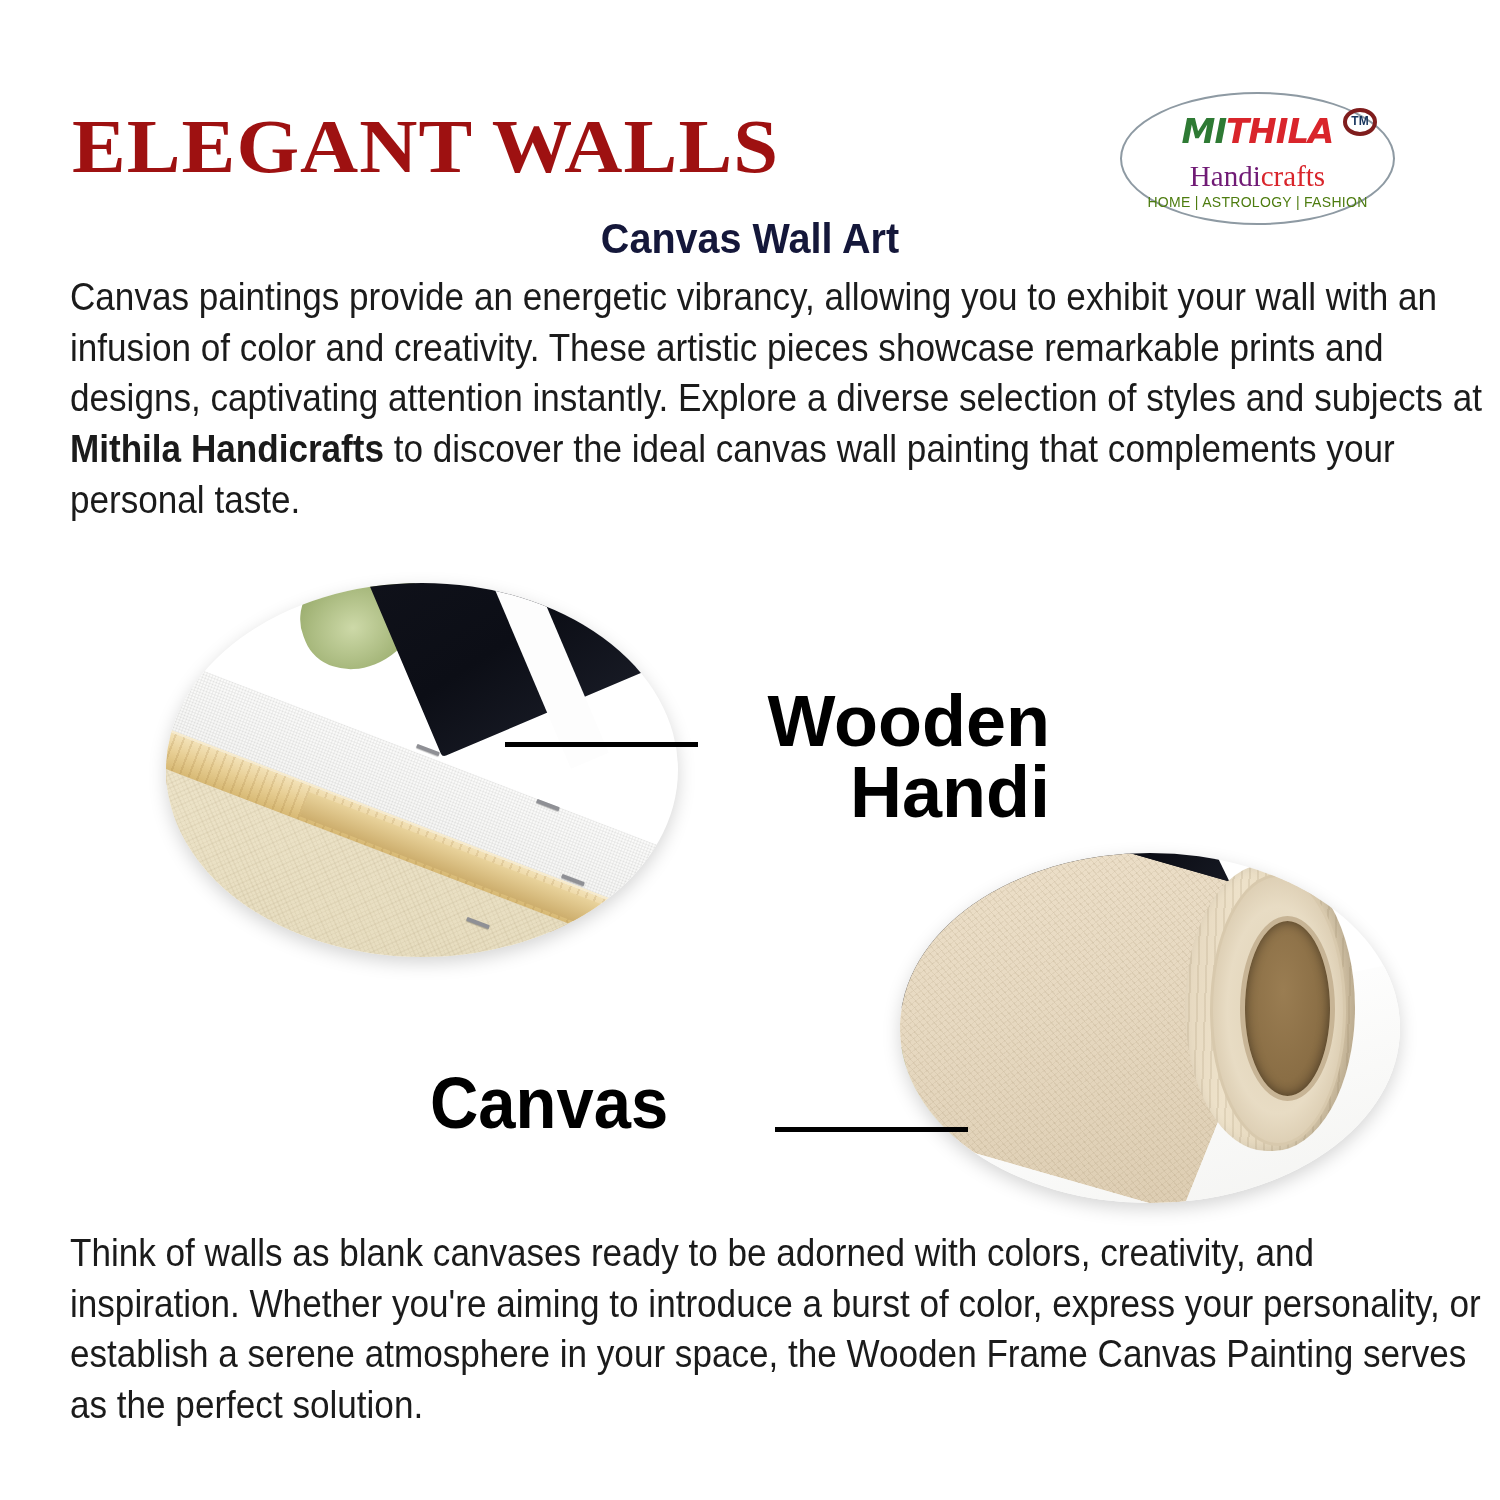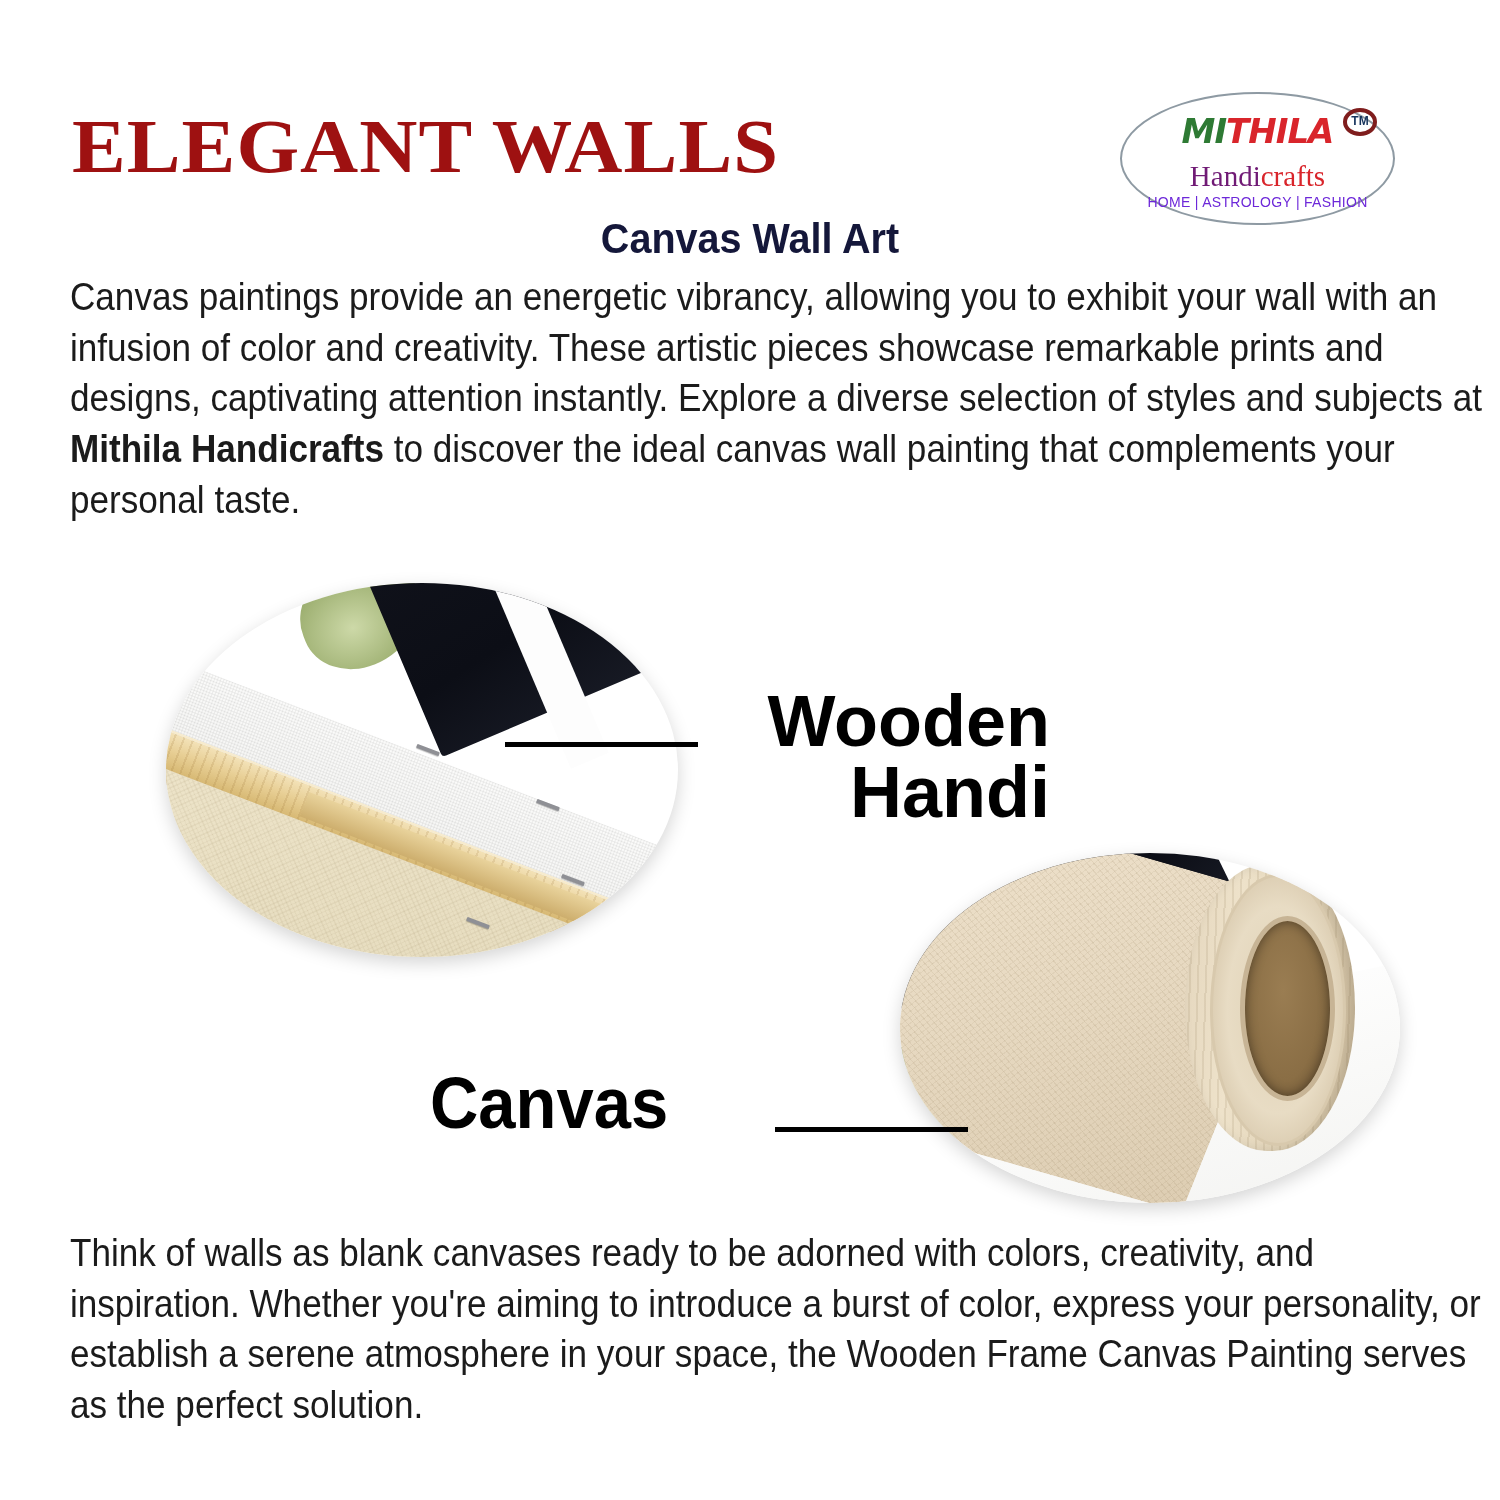--- a/index.html
+++ b/index.html
@@ -86,21 +86,21 @@
   #logo-sub .handi  { color: #701a75; }
   #logo-sub .crafts { color: #D9252B; text-align: center; }
   #logo-tag {
     position: absolute;
     left: 0; right: 0;
     top: 100px;
     text-align: center;
     font-family: "Liberation Sans", sans-serif;
     font-size: 14px;
     letter-spacing: 0.3px;
-    color: #6d28d9;
+    color: #4d7c0f;
     white-space: nowrap;
   }
 
   
   #subtitle {
     position: absolute;
     left: 0;
     top: 216px;
     width: 1500px;
     text-align: center;

